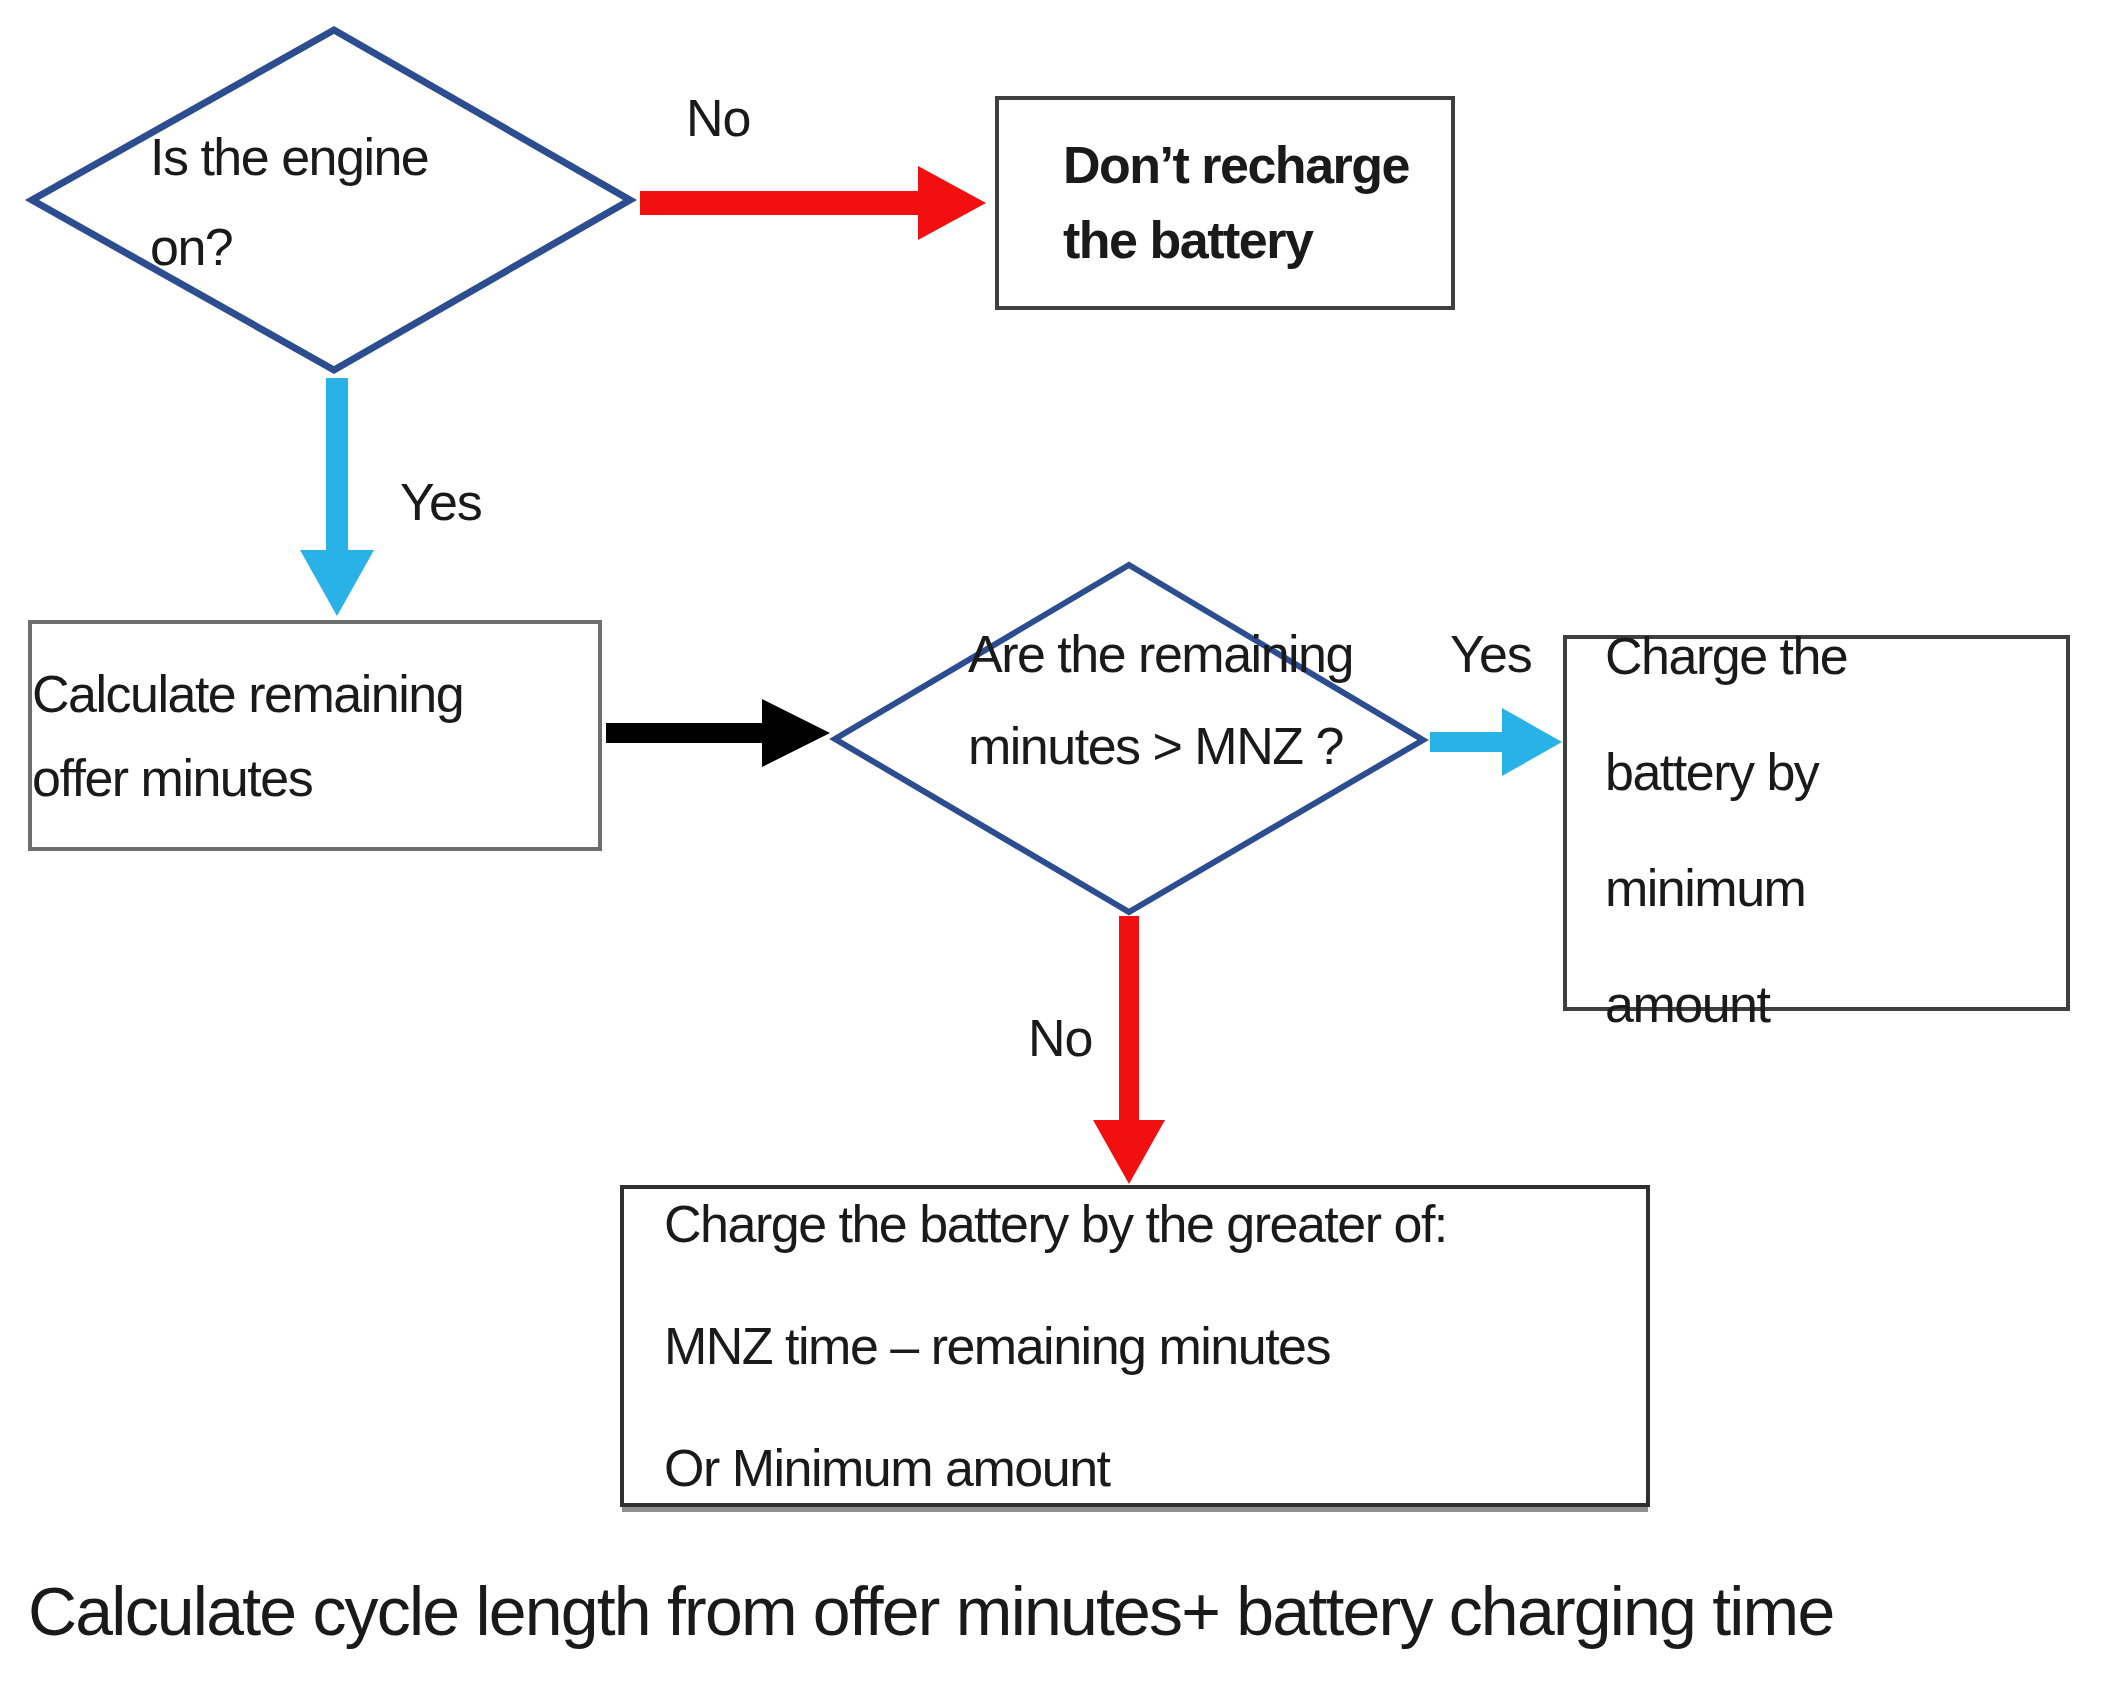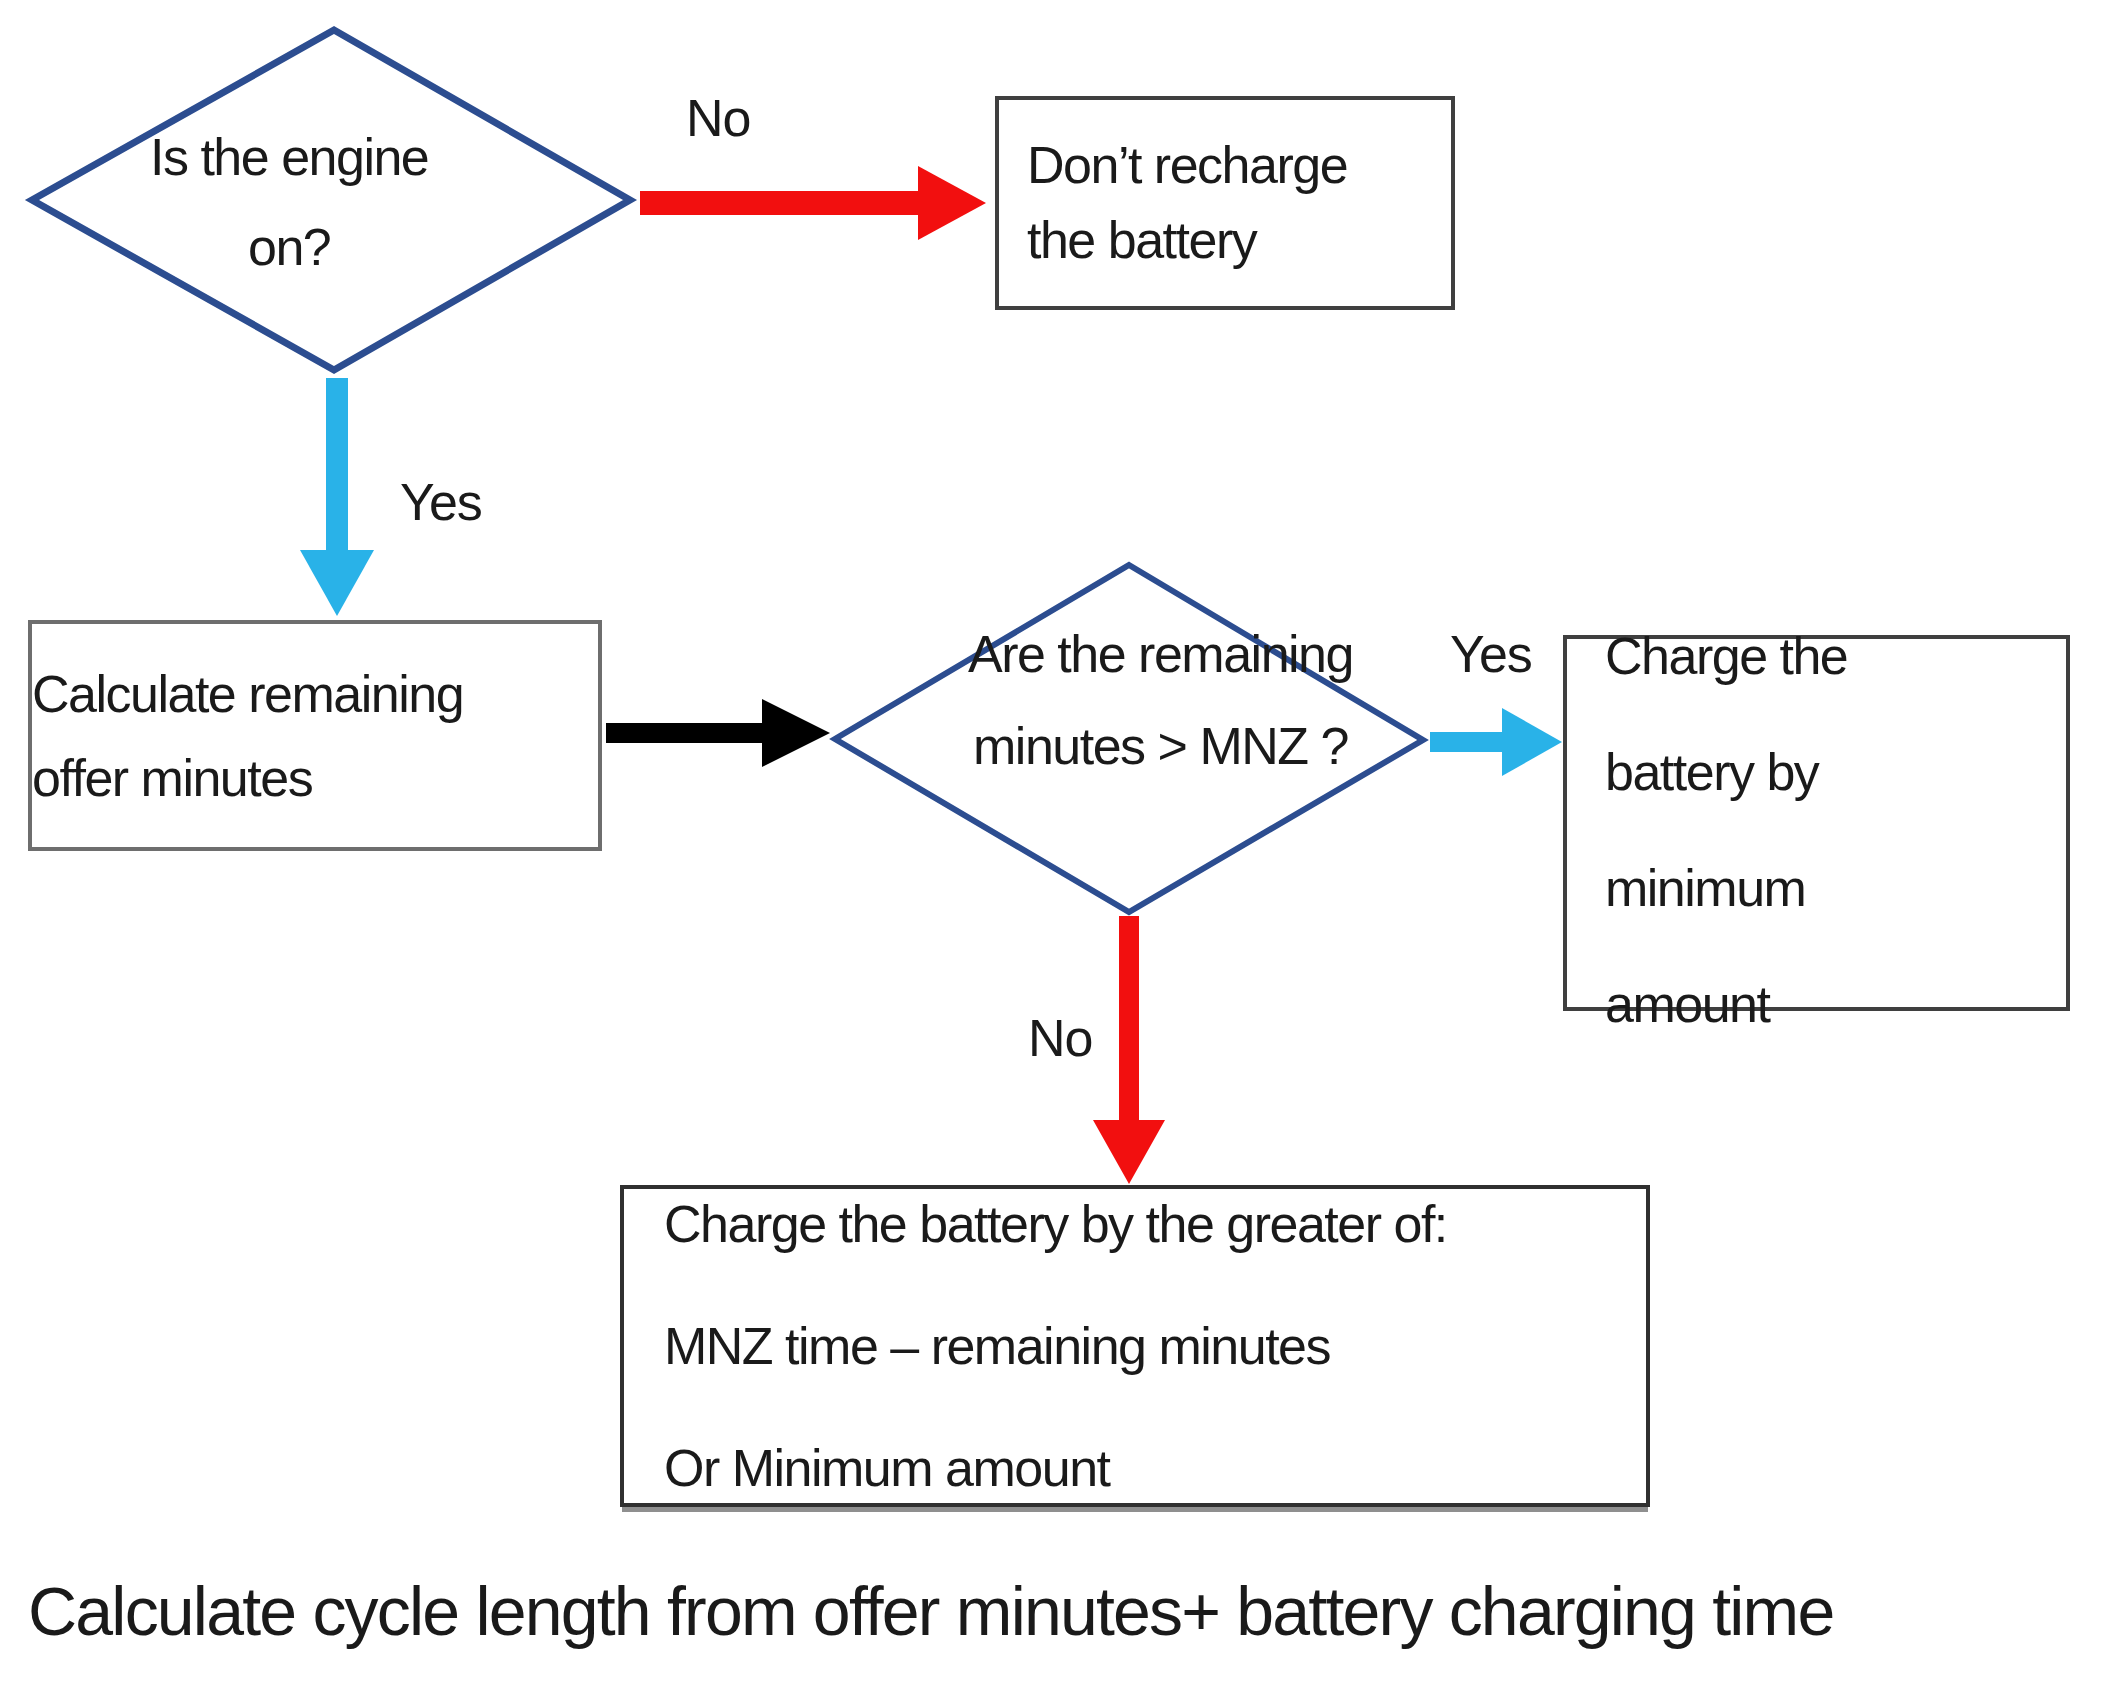--- a/index.html
+++ b/index.html
@@ -12,29 +12,29 @@
     overflow:hidden;
   }
   .layer{position:absolute;left:0;top:0;z-index:0;}
   .box{
     position:absolute;box-sizing:border-box;background:#ffffff;
     display:flex;flex-direction:column;justify-content:center;
     font-size:52px;letter-spacing:-1.5px;line-height:75px;
     z-index:2;color:#1a1a1a;
   }
   .box div{white-space:nowrap;}
-  .box-dont{left:995px;top:96px;width:460px;height:214px;border:4px solid #3f3f3f;padding-left:28px;}
+  .box-dont{left:995px;top:96px;width:460px;height:214px;border:4px solid #3f3f3f;padding-left:64px;font-weight:bold;}
   .box-calc{left:28px;top:620px;width:574px;height:231px;border:4px solid #6e6e6e;text-align:left;line-height:84px;}
   .box-chargemin{left:1563px;top:635px;width:507px;height:376px;border:4px solid #3f3f3f;padding-left:38px;line-height:88px;padding-top:14px;gap:28px;}
   .box-chargegreater{left:620px;top:1185px;width:1030px;height:322px;border:4px solid #303030;padding-left:40px;line-height:80px;box-shadow:0 7px 0 -2px #8f8f8f;gap:42px;}
   .dtext{
     position:absolute;z-index:2;font-size:52px;letter-spacing:-1.5px;
     white-space:nowrap;
   }
-  .dtext div{white-space:nowrap;text-align:center;}
+  .dtext div{white-space:nowrap;}
   .d1-label{left:150px;top:112px;line-height:90px;}
   .d2-label{left:968px;top:608px;line-height:92px;}
   .edge-label{
     position:absolute;z-index:2;font-size:52px;letter-spacing:-1px;white-space:nowrap;
   }
   .lbl-no1{left:686px;top:88px;}
   .lbl-yes1{left:400px;top:472px;}
   .lbl-yes2{left:1450px;top:624px;}
   .lbl-no2{left:1028px;top:1008px;}
   .caption{

